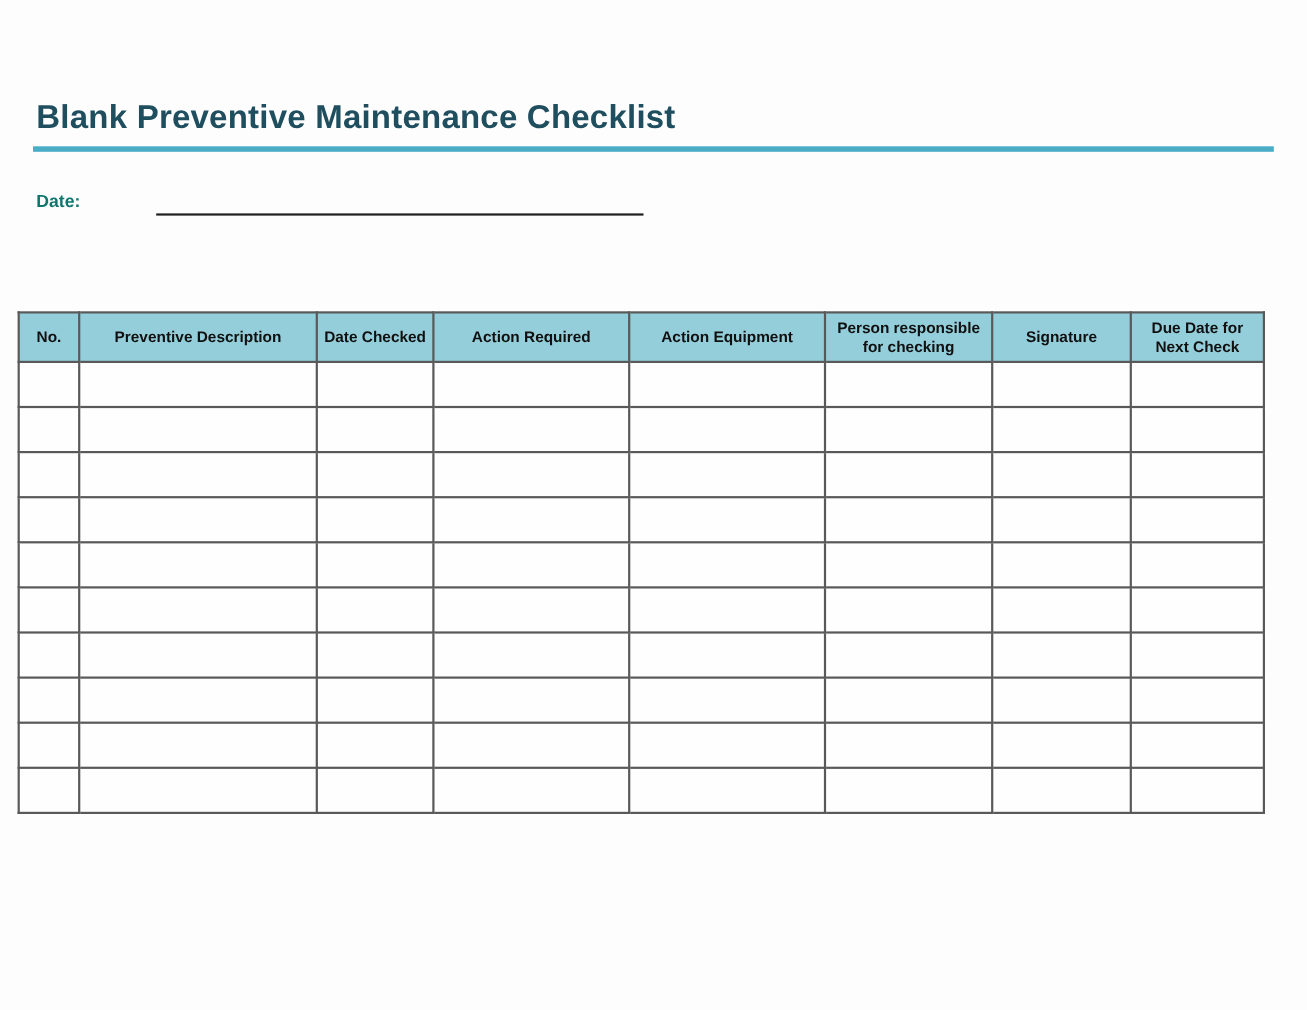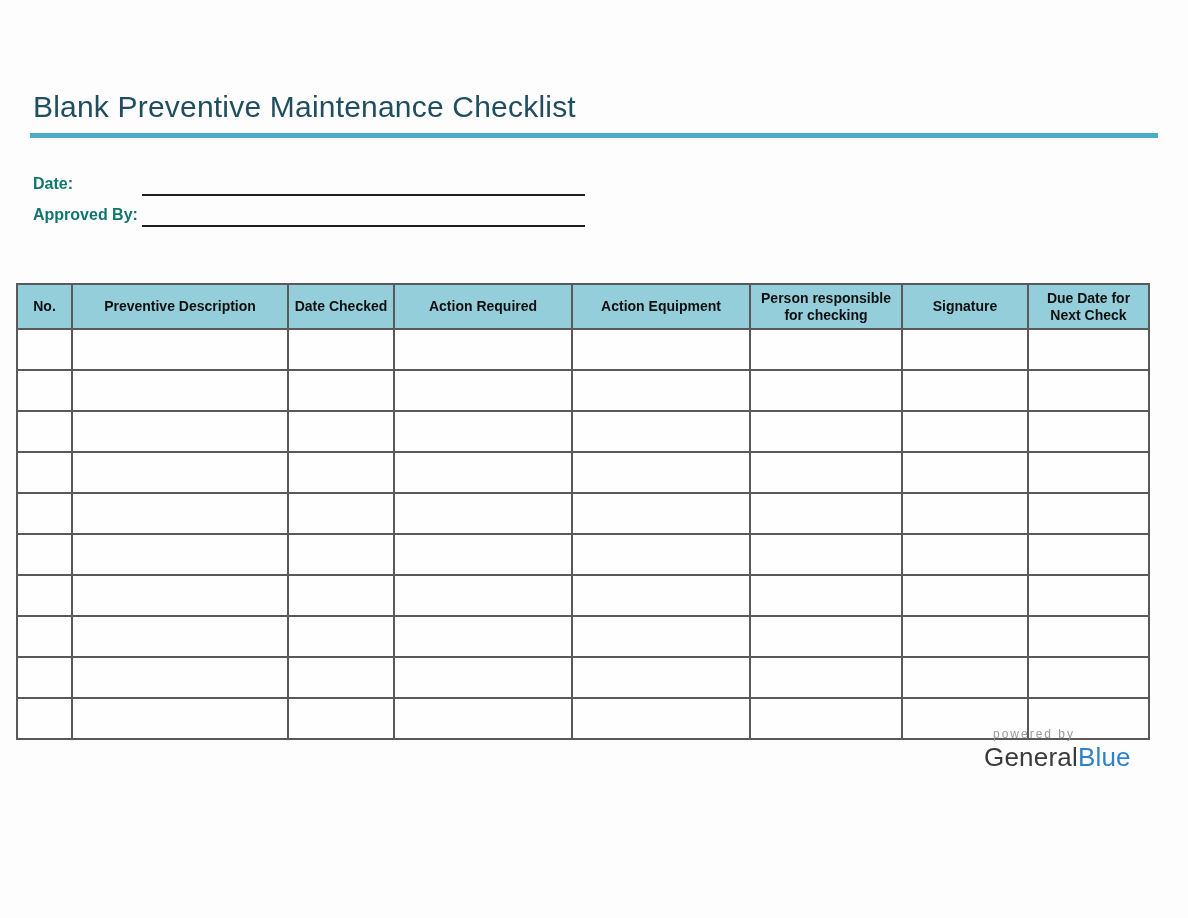--- a/index.html
+++ b/index.html
@@ -14,21 +14,21 @@
     height: 918px;
     background: var(--page-bg, #fdfdfd);
     overflow: hidden;
   }
   .doc-title {
     position: absolute;
     left: 33px;
     top: 90px;
     margin: 0;
     font-size: 30px;
-    font-weight: normal;
+    font-weight: bold;
     letter-spacing: 0.2px;
     color: var(--title-color, #1f4e5f);
     white-space: nowrap;
   }
   .title-rule {
     position: absolute;
     left: 30px;
     top: 133px;
     width: 1128px;
     height: 5px;
@@ -114,24 +114,20 @@
 
 <div class="page">
 
   <h1 class="doc-title">Blank Preventive Maintenance Checklist</h1>
 
   <div class="title-rule"></div>
 
   <div class="form-fields">
     <div class="form-row">
       <span class="form-label">Date:</span>
-      <span class="form-line"></span>
-    </div>
-    <div class="form-row">
-      <span class="form-label">Approved By:</span>
       <span class="form-line"></span>
     </div>
   </div>
 
   <table class="checklist-table">
     <colgroup id="table-cols">
         <col style="width: 55px;">
         <col style="width: 216px;">
         <col style="width: 106px;">
         <col style="width: 178px;">
@@ -249,20 +245,14 @@
           <td></td>
           <td></td>
           <td></td>
           <td></td>
           <td></td>
           <td></td>
         </tr>
       </tbody>
   </table>
 
-  <div class="footer-logo">
-    <div class="powered-by">powered by</div>
-    <div class="brand">
-      <span class="brand-first">General</span><span class="brand-second">Blue</span>
-    </div>
-  </div>
 
 </div>
 
 </body></html>

